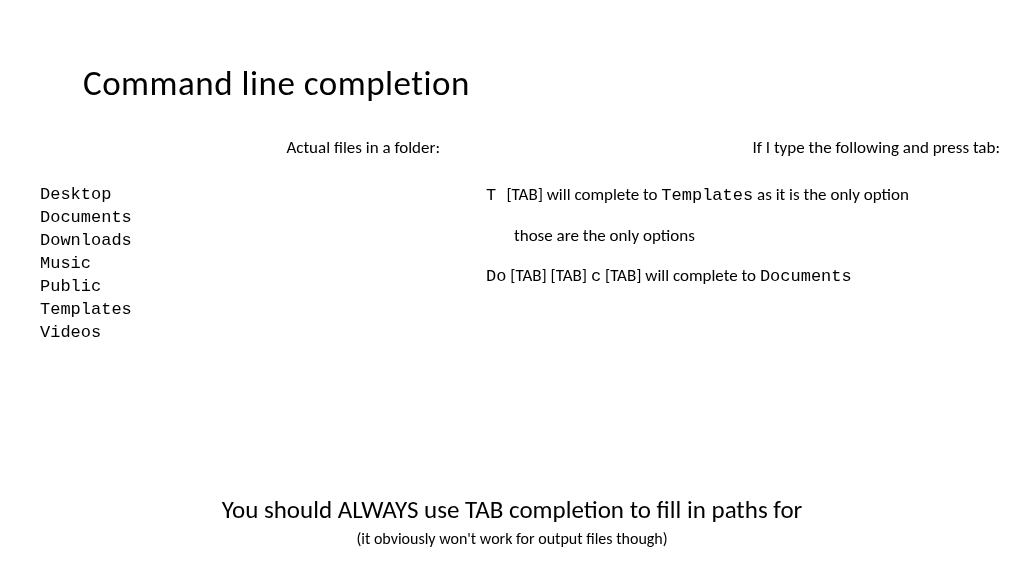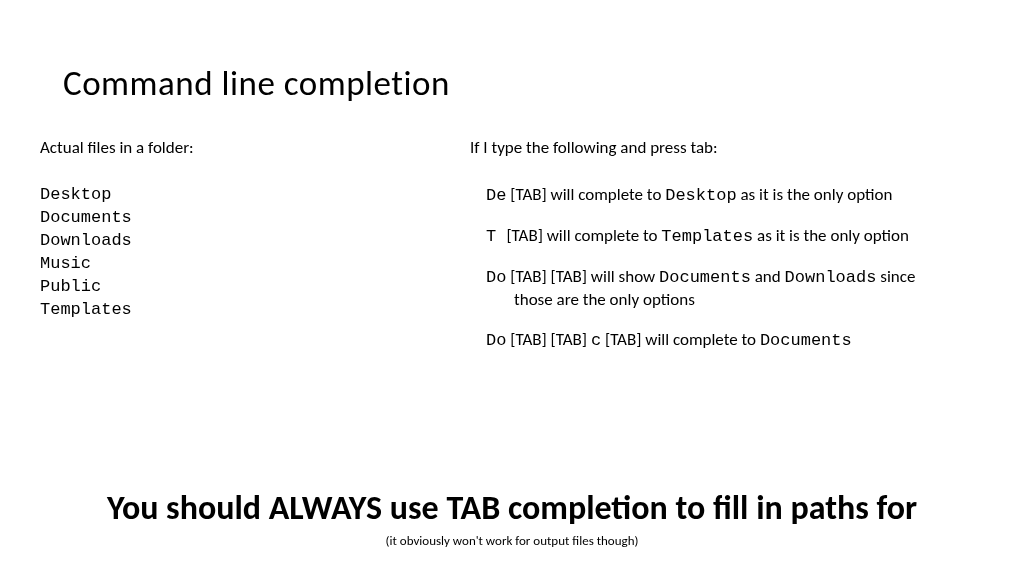--- a/index.html
+++ b/index.html
@@ -11,35 +11,36 @@
       width: 1024px;
       height: 576px;
       background: #ffffff;
       font-family: Calibri, "Segoe UI", sans-serif;
       color: #000000;
       position: relative;
       overflow: hidden;
     }
     .slide-title {
       position: absolute;
-      left: 63px;
+      left: 83px;
       top: 62px;
       font-size: 35px;
       font-weight: 300;
       letter-spacing: 0.5px;
     }
     .left-col {
       position: absolute;
       left: 40px;
       top: 137px;
       width: 400px;
     }
     .subhead {
       font-size: 17px;
       font-weight: 400;
+      text-align: right;
     }
     .file-list {
       margin-top: 26px;
       font-family: "Courier New", Courier, monospace;
       font-size: 17px;
       line-height: 1.35;
     }
     .right-col {
       position: absolute;
       left: 470px;
@@ -63,52 +64,52 @@
       font-family: "Courier New", Courier, monospace;
     }
     .footer {
       position: absolute;
       bottom: 28px;
       left: 0;
       width: 100%;
       text-align: center;
     }
     .footer-main {
-      font-size: 34px;
-      font-weight: 700;
+      font-size: 25px;
+      font-weight: 400;
       line-height: 1.25;
     }
     .footer-sub {
-      font-size: 13px;
+      font-size: 16px;
       margin-top: 4px;
     }
   </style>
 </head>
 <body>
 
 <div class="slide-title">Command line completion</div>
 
 <div class="left-col">
   <div class="subhead">Actual files in a folder:</div>
   <div class="file-list" id="file-list">
       <div>Desktop</div>
       <div>Documents</div>
       <div>Downloads</div>
       <div>Music</div>
       <div>Public</div>
       <div>Templates</div>
+      <div>Videos</div>
     </div>
 </div>
 
 <div class="right-col">
   <div class="subhead">If I type the following and press tab:</div>
   <div class="examples" id="examples">
-      <div class="example"><span><span class="mono">De</span><span> [TAB] will complete to </span><span class="mono">Desktop</span><span> as it is the only option</span></span></div>
       <div class="example"><span><span class="mono">T </span><span> [TAB] will complete to </span><span class="mono">Templates</span><span> as it is the only option</span></span></div>
-      <div class="example"><span><span class="mono">Do</span><span> [TAB] [TAB] will show </span><span class="mono">Documents</span><span> and </span><span class="mono">Downloads</span><span> since</span></span><span class="continuation"><span>those are the only options</span></span></div>
+      <div class="example"><span class="continuation"><span>those are the only options</span></span></div>
       <div class="example"><span><span class="mono">Do</span><span> [TAB] [TAB] </span><span class="mono">c</span><span> [TAB] will complete to </span><span class="mono">Documents</span></span></div>
     </div>
 </div>
 
 <div class="footer">
   <div class="footer-main">You should ALWAYS use TAB completion to fill in paths for</div>
   <div class="footer-sub">(it obviously won't work for output files though)</div>
 </div>
 
 </body></html>

